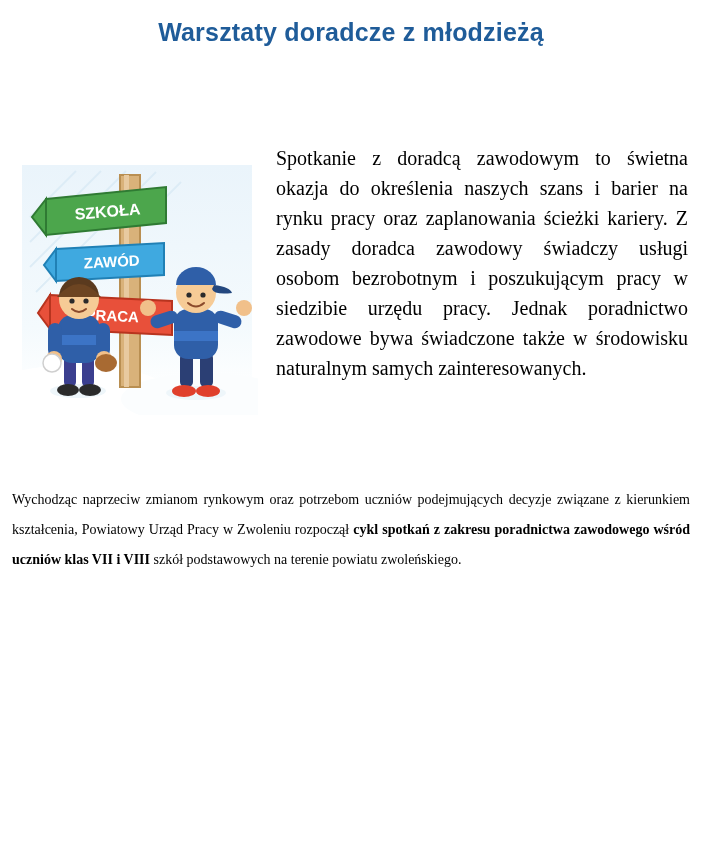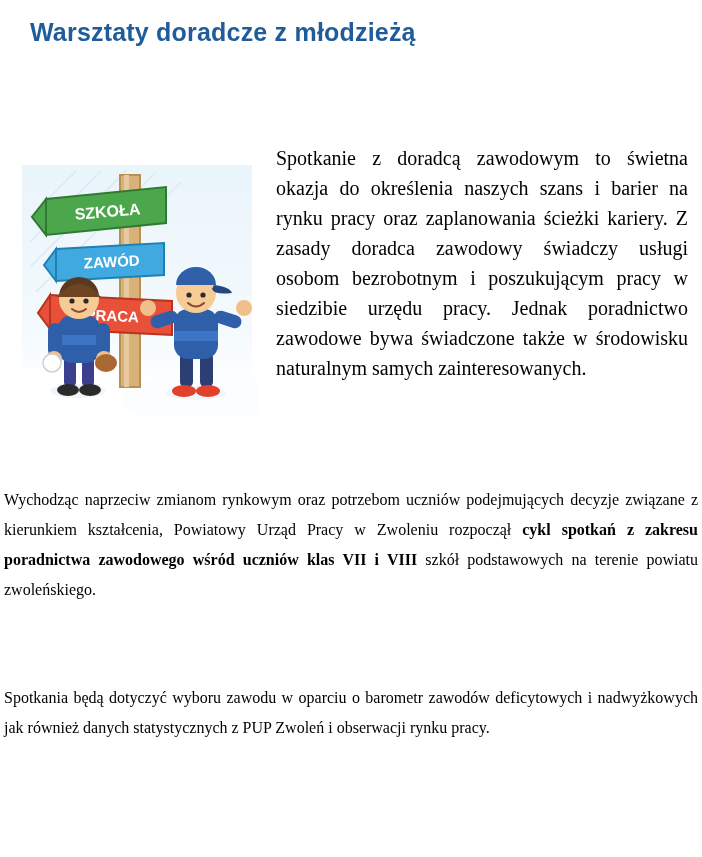--- a/index.html
+++ b/index.html
@@ -14,21 +14,21 @@
     color: #000000;
     overflow: hidden;
   }
   .page {
     position: relative;
     width: 702px;
     height: 857px;
     box-sizing: border-box;
   }
   .doc-title {
-    text-align: left;
+    text-align: center;
     font-family: "Liberation Sans", sans-serif;
     font-weight: bold;
     font-size: 25px;
     color: #1F5C99;
     letter-spacing: 0.2px;
     margin: 18px 0 0 0;
     padding: 0 30px;
   }
   .intro-block {
     position: relative;
@@ -50,25 +50,25 @@
   }
   .intro-text {
     font-size: 20px;
     line-height: 30px;
     text-align: justify;
     text-justify: inter-word;
     margin-left: 268px;
     padding-right: 6px;
   }
   .para {
-    font-size: 16px;
+    font-size: 14px;
     line-height: 30px;
     text-align: justify;
     text-justify: inter-word;
-    padding: 0 4px;
+    padding: 0 12px;
     margin: 0;
   }
   .para-2 {
     margin-top: 62px;
   }
   .para-3 {
     margin-top: 78px;
   }
   .bold {
     font-weight: bold;
@@ -184,15 +184,14 @@
         </g>
       </svg>
     </div>
 
     <div class="intro-text">Spotkanie z doradcą zawodowym to świetna okazja do określenia naszych szans i barier na rynku pracy oraz zaplanowania ścieżki kariery. Z zasady doradca zawodowy świadczy usługi osobom bezrobotnym i poszukującym pracy w siedzibie urzędu pracy. Jednak poradnictwo zawodowe bywa świadczone także w środowisku naturalnym samych zainteresowanych.</div>
     <div class="clear"></div>
   </div>
 
   <p class="para para-2"><span>Wychodząc naprzeciw zmianom rynkowym oraz potrzebom uczniów podejmujących decyzje związane z kierunkiem kształcenia, Powiatowy Urząd Pracy w Zwoleniu rozpoczął </span><span class="bold">cykl spotkań z zakresu poradnictwa zawodowego wśród uczniów klas VII i VIII</span><span> szkół podstawowych  na terenie powiatu zwoleńskiego.</span></p>
 
-  <p class="para para-3">Spotkania będą dotyczyć wyboru zawodu w oparciu o barometr zawodów deficytowych i nadwyżkowych jak również danych statystycznych z PUP Zwoleń i obserwacji rynku pracy.</p>
 
 </div>
 
 </body></html>

